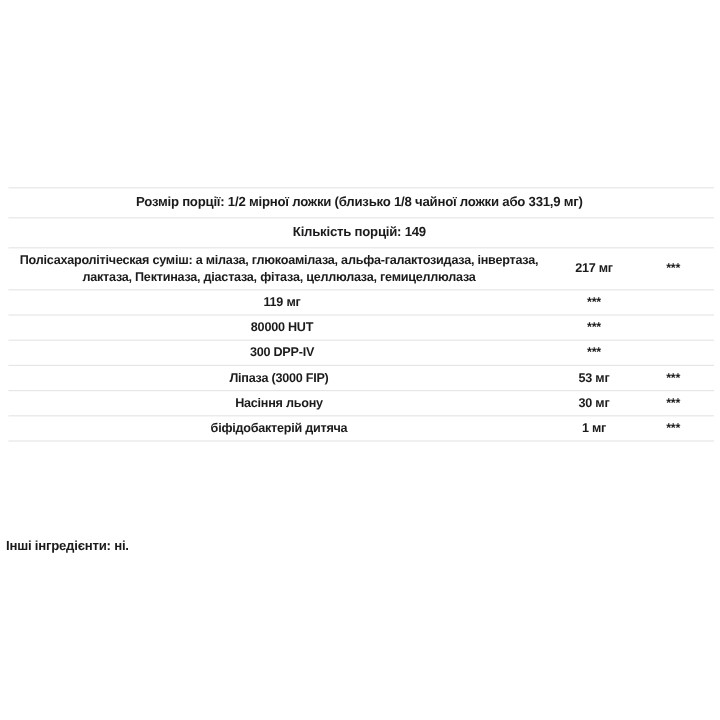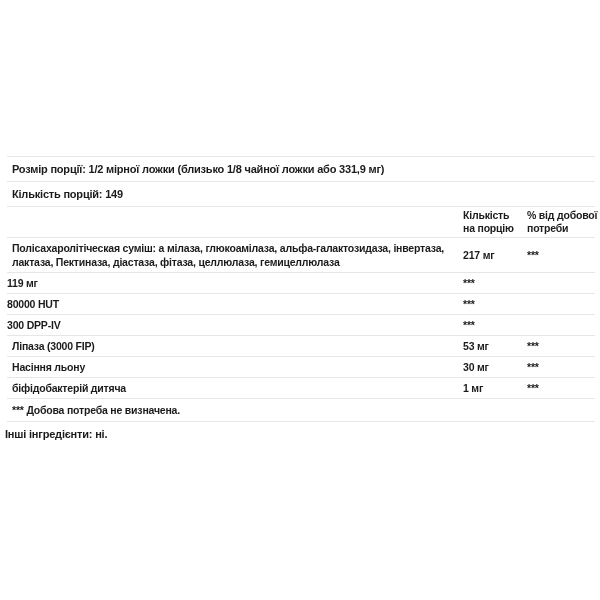--- a/index.html
+++ b/index.html
@@ -13,20 +13,21 @@
     overflow: hidden;
     font-family: "Liberation Sans", "DejaVu Sans", sans-serif;
     font-weight: 700;
     color: #1b1b1d;
     -webkit-font-smoothing: antialiased;
   }
   .page {
     position: relative;
     width: 600px;
     height: 560px;
+    text-align: center;
   }
   .facts {
     position: absolute;
     top: 156px;
     left: 7px;
     width: 588px;
     border-top: 1px solid #e6e6e6;
   }
   .row {
     border-bottom: 1px solid #e6e6e6;
@@ -64,52 +65,41 @@
   }
   .row.footnote {
     padding: 4px 8px 4px 5px;
     font-size: 10.5px;
     line-height: 14px;
     letter-spacing: -0.2px;
   }
   .other-ingredients {
     position: absolute;
     left: 5px;
-    top: 427px;
+    top: 448px;
     font-size: 11px;
     line-height: 14px;
     letter-spacing: -0.2px;
   }
 </style>
 </head>
 <body>
 
 <div class="page">
 
   <div class="facts">
 
     <div class="row full">
       <span>Розмір порції: 1/2 мірної ложки (близько 1/8 чайної ложки або 331,9 мг)</span>
     </div>
 
     <div class="row full">
       <span>Кількість порцій: 149</span>
     </div>
 
-    <div class="row grid header-row">
-      <div class="cell name"></div>
-      <div class="cell amt">
-        <div class="hdr-line">Кількість</div>
-        <div class="hdr-line">на порцію</div>
-      </div>
-      <div class="cell dv">
-        <div class="hdr-line">% від добової</div>
-        <div class="hdr-line">потреби</div>
-      </div>
-    </div>
 
     <div class="row grid">
       <div class="cell name">Полісахаролітіческая суміш: а мілаза, глюкоамілаза, альфа-галактозидаза, інвертаза, лактаза, Пектиназа, діастаза, фітаза, целлюлаза, гемицеллюлаза</div>
       <div class="cell amt">217 мг</div>
       <div class="cell dv">***</div>
     </div>
 
     <div class="row grid">
       <div class="cell amt">119 мг</div>
       <div class="cell dv">***</div>
@@ -136,21 +126,18 @@
       <div class="cell amt">30 мг</div>
       <div class="cell dv">***</div>
     </div>
 
     <div class="row grid">
       <div class="cell name">біфідобактерій дитяча</div>
       <div class="cell amt">1 мг</div>
       <div class="cell dv">***</div>
     </div>
 
-    <div class="row footnote">
-      <span>*** Добова потреба не визначена.</span>
-    </div>
 
   </div>
 
   <div class="other-ingredients">Інші інгредієнти: ні.</div>
 
 </div>
 
 </body></html>

